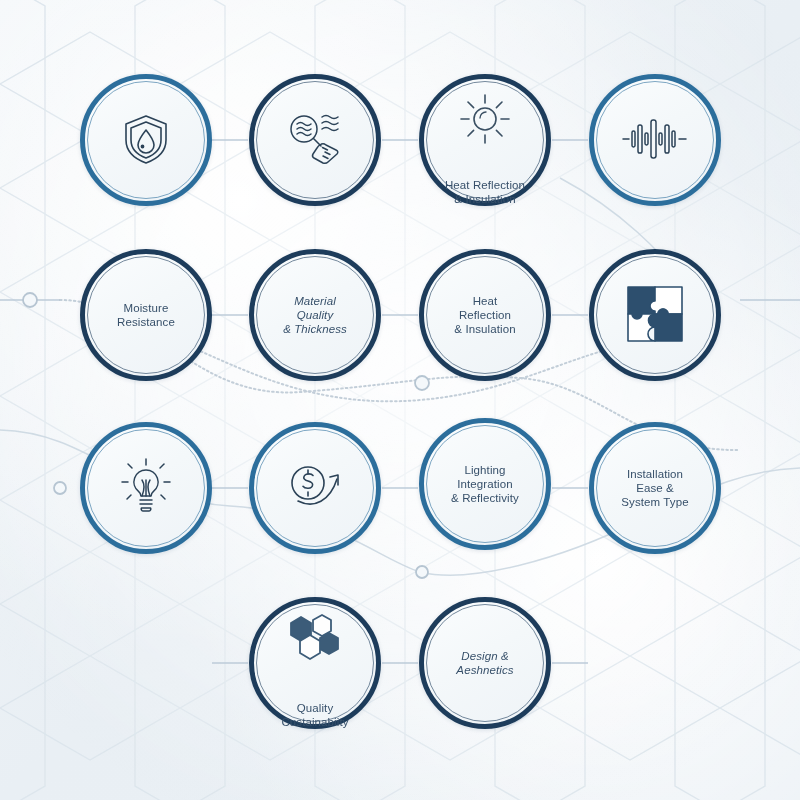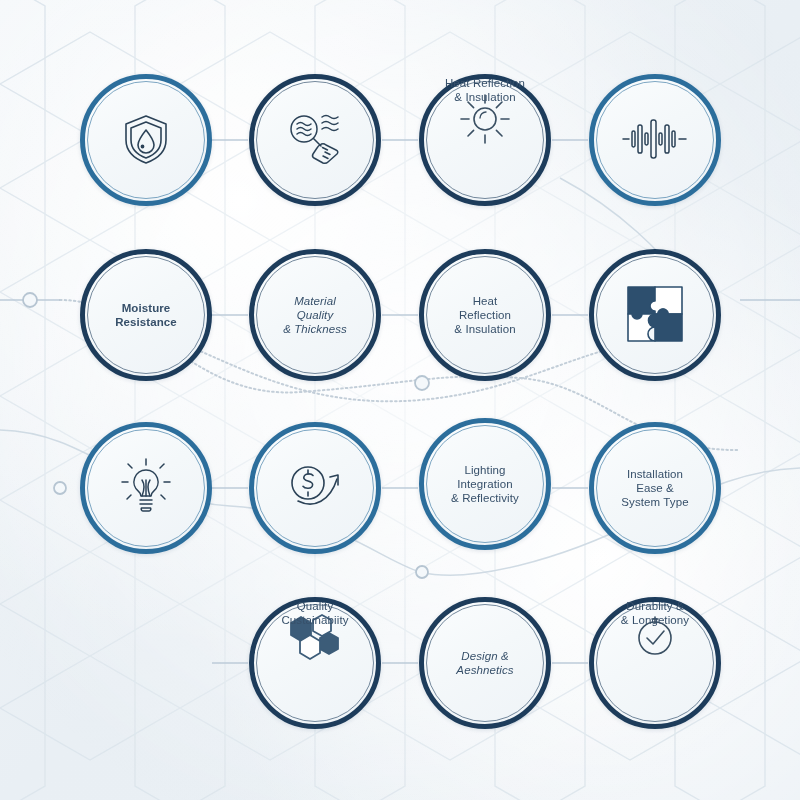--- a/index.html
+++ b/index.html
@@ -57,21 +57,21 @@
   .node-label{
     font-size:11.5px;
     line-height:14px;
     color:#37506a;
     text-align:center;
     letter-spacing:.1px;
     white-space:pre-line;
     font-family:"Liberation Sans", sans-serif;
   }
   .node-icon + .node-label{margin-top:2px;}
-  .overlap .node-inner{justify-content:flex-start;}
+  .overlap .node-inner{justify-content:flex-end;}
   .overlap .node-icon{position:absolute;top:16px;left:50%;transform:translateX(-50%);opacity:.92;}
   .overlap .node-label{position:relative;z-index:4;}
 </style>
 </head>
 <body>
 
 <div id="stage">
 
   <svg class="layer" id="bg-hex" viewBox="0 0 800 800" xmlns="http://www.w3.org/2000/svg">
     <defs>
@@ -290,21 +290,21 @@
           <rect x="39" y="22" width="3" height="12" rx="1.4"></rect>
           <rect x="45" y="14" width="4" height="28" rx="1.8"></rect>
           <rect x="52" y="20" width="3" height="16" rx="1.4"></rect>
           <line x1="59" y1="28" x2="66" y2="28"></line>
         </svg>
       </span>
       <span class="node-label"></span>
     </div>
   </div>
 
-  <div class="node navy" style="left:80px;top:249px;width:132px;height:132px;font-weight:bold;">
+  <div class="node navy" style="left:80px;top:249px;width:132px;height:132px;">
     <div class="ring-outer"></div>
     <div class="ring-inner"></div>
     <div class="node-inner">
       <span class="node-label">Moisture
 Resistance</span>
     </div>
   </div>
 
   <div class="node navy" style="left:249px;top:249px;width:132px;height:132px;font-style:italic;">
     <div class="ring-outer"></div>
@@ -428,30 +428,14 @@
 
   <div class="node navy" style="left:419px;top:597px;width:132px;height:132px;font-style:italic;">
     <div class="ring-outer"></div>
     <div class="ring-inner"></div>
     <div class="node-inner">
       <span class="node-label">Design &amp;
 Aeshnetics</span>
     </div>
   </div>
 
-  <div class="node navy overlap" style="left:589px;top:597px;width:132px;height:132px;">
-    <div class="ring-outer"></div>
-    <div class="ring-inner"></div>
-    <div class="node-inner">
-      <span class="node-icon">
-        <svg width="48" height="48" viewBox="0 0 48 48" fill="none" stroke="#2b4257" stroke-width="1.6" stroke-linecap="round" stroke-linejoin="round">
-          <circle cx="24" cy="25" r="16"></circle>
-          <path d="M16 25 L22 31 L33 18"></path>
-          <line x1="24" y1="4" x2="24" y2="10"></line>
-          <line x1="21" y1="6" x2="27" y2="6"></line>
-        </svg>
-      </span>
-      <span class="node-label">Durablity &amp;
-&amp; Longetiony</span>
-    </div>
-  </div>
 
 </div>
 
 </body></html>

